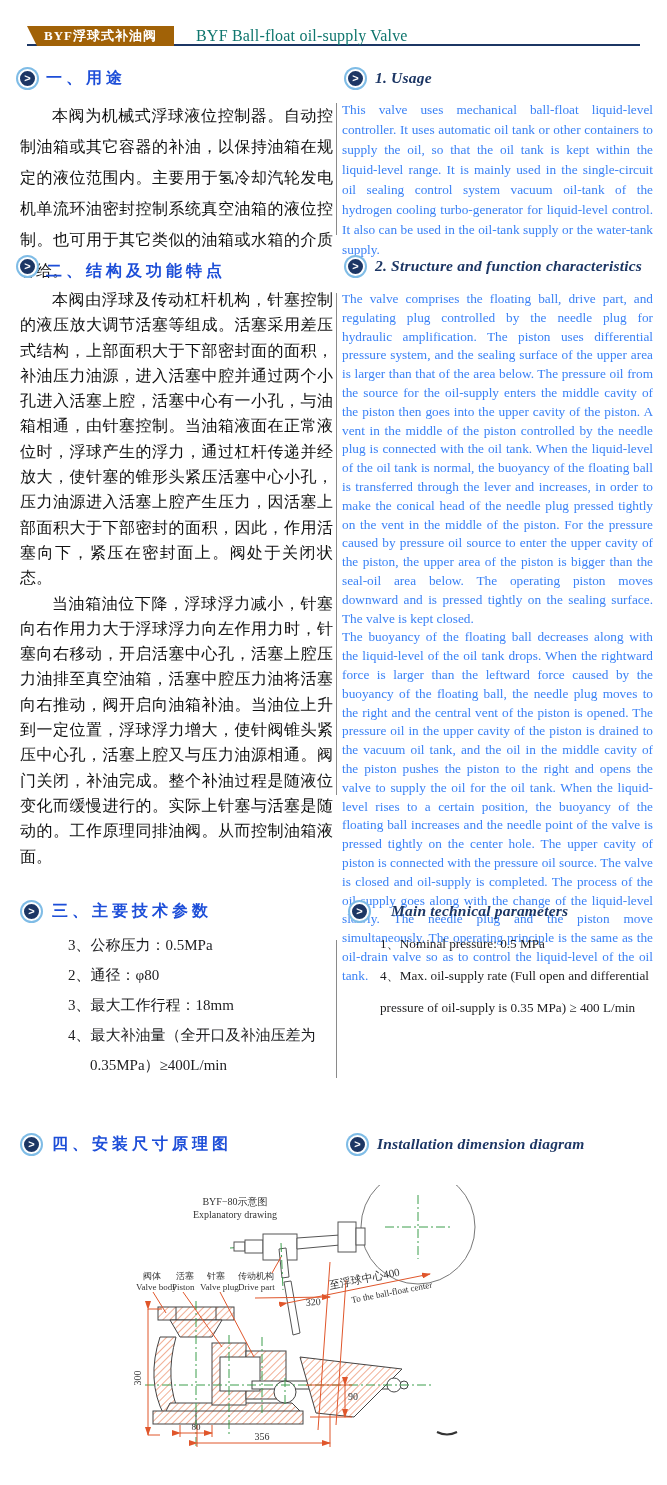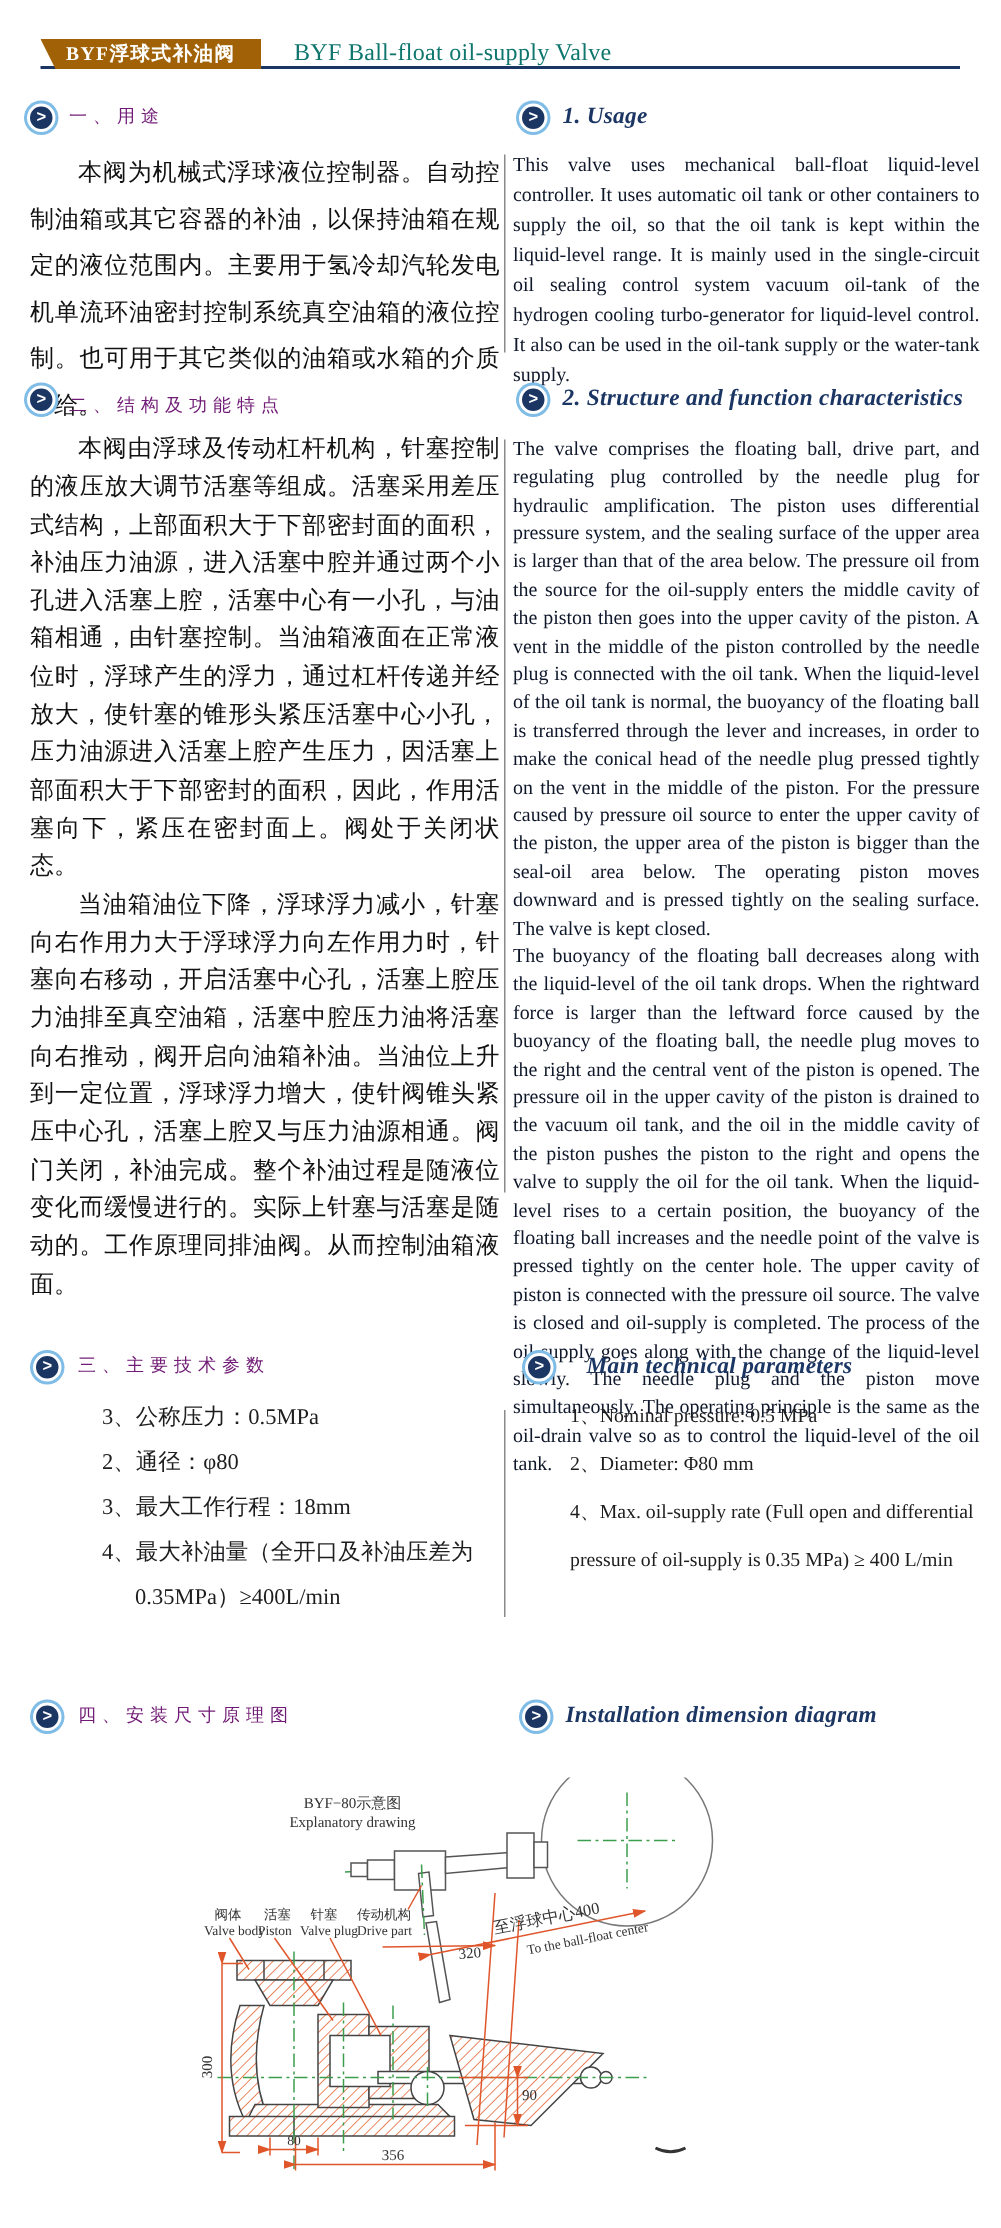--- a/index.html
+++ b/index.html
@@ -23,36 +23,36 @@
   .sec-icon {
     position:absolute; width:15px; height:15px; border-radius:50%;
     background:#1C3664; border:2px solid #fff;
     box-shadow:0 0 0 2px #7FBCE6; text-align:center;
   }
   .sec-icon::before {
     content:">"; color:#fff; font-family:"Liberation Sans", sans-serif;
     font-weight:900; font-size:11px; line-height:15px; display:block;
   }
   .h-zh {
-    position:absolute; color:#701a75; font-weight:400; font-size:12px;
+    position:absolute; color:#1d4ed8; font-weight:700; font-size:16px;
     letter-spacing:4px; line-height:21px;
   }
   .h-en {
     position:absolute; color:#1C3664; font-weight:700; font-style:italic;
     font-size:15.5px; line-height:21px; letter-spacing:0.2px;
   }
   
   .zh-body {
     position:absolute; left:20px; width:313px; text-align:justify;
     font-size:16px; color:#111;
   }
   .zh-body p { margin:0; text-indent:2em; }
   .en-body {
     position:absolute; left:342px; width:311px; text-align:justify;
-    font-size:13.3px; color:#0f172a;
+    font-size:13.3px; color:#3b82f6;
   }
   .en-body p { margin:0; }
   .vline { position:absolute; left:336px; width:1px; background:#8a8a8a; }
   
   .plist { position:absolute; margin:0; padding:0; list-style:none; }
   .plist-zh { left:68px; width:268px; font-size:15px; }
   .plist-zh li { line-height:30px; padding-left:22px; text-indent:-22px; }
   .plist-en { left:380px; width:273px; font-size:13.2px; }
   .plist-en li { line-height:32px; }
   
@@ -103,21 +103,20 @@
 
   <ul class="plist plist-zh" style="top:930px;">
     <li>3、公称压力：0.5MPa</li>
     <li>2、通径：φ80</li>
     <li>3、最大工作行程：18mm</li>
     <li>4、最大补油量（全开口及补油压差为0.35MPa）≥400L/min</li>
   </ul>
   <div class="vline" style="top:940px;height:138px;"></div>
   <ul class="plist plist-en" style="top:928px;">
     <li>1、Nominal pressure: 0.5 MPa</li>
-    <li>2、Diameter: Φ80 mm</li>
     <li>4、Max. oil-supply rate (Full open and differential pressure of oil-supply is 0.35 MPa) ≥ 400 L/min</li>
   </ul>
 
   <span class="sec-icon" style="left:22px;top:1135px;"></span>
   <div class="h-zh" style="left:52px;top:1133px;">四、安装尺寸原理图</div>
   <span class="sec-icon" style="left:348px;top:1135px;"></span>
   <div class="h-en" style="left:377px;top:1133px;">Installation dimension diagram</div>
 
   <svg class="diagram" width="667" height="300" viewBox="0 0 667 300">
     <defs>

